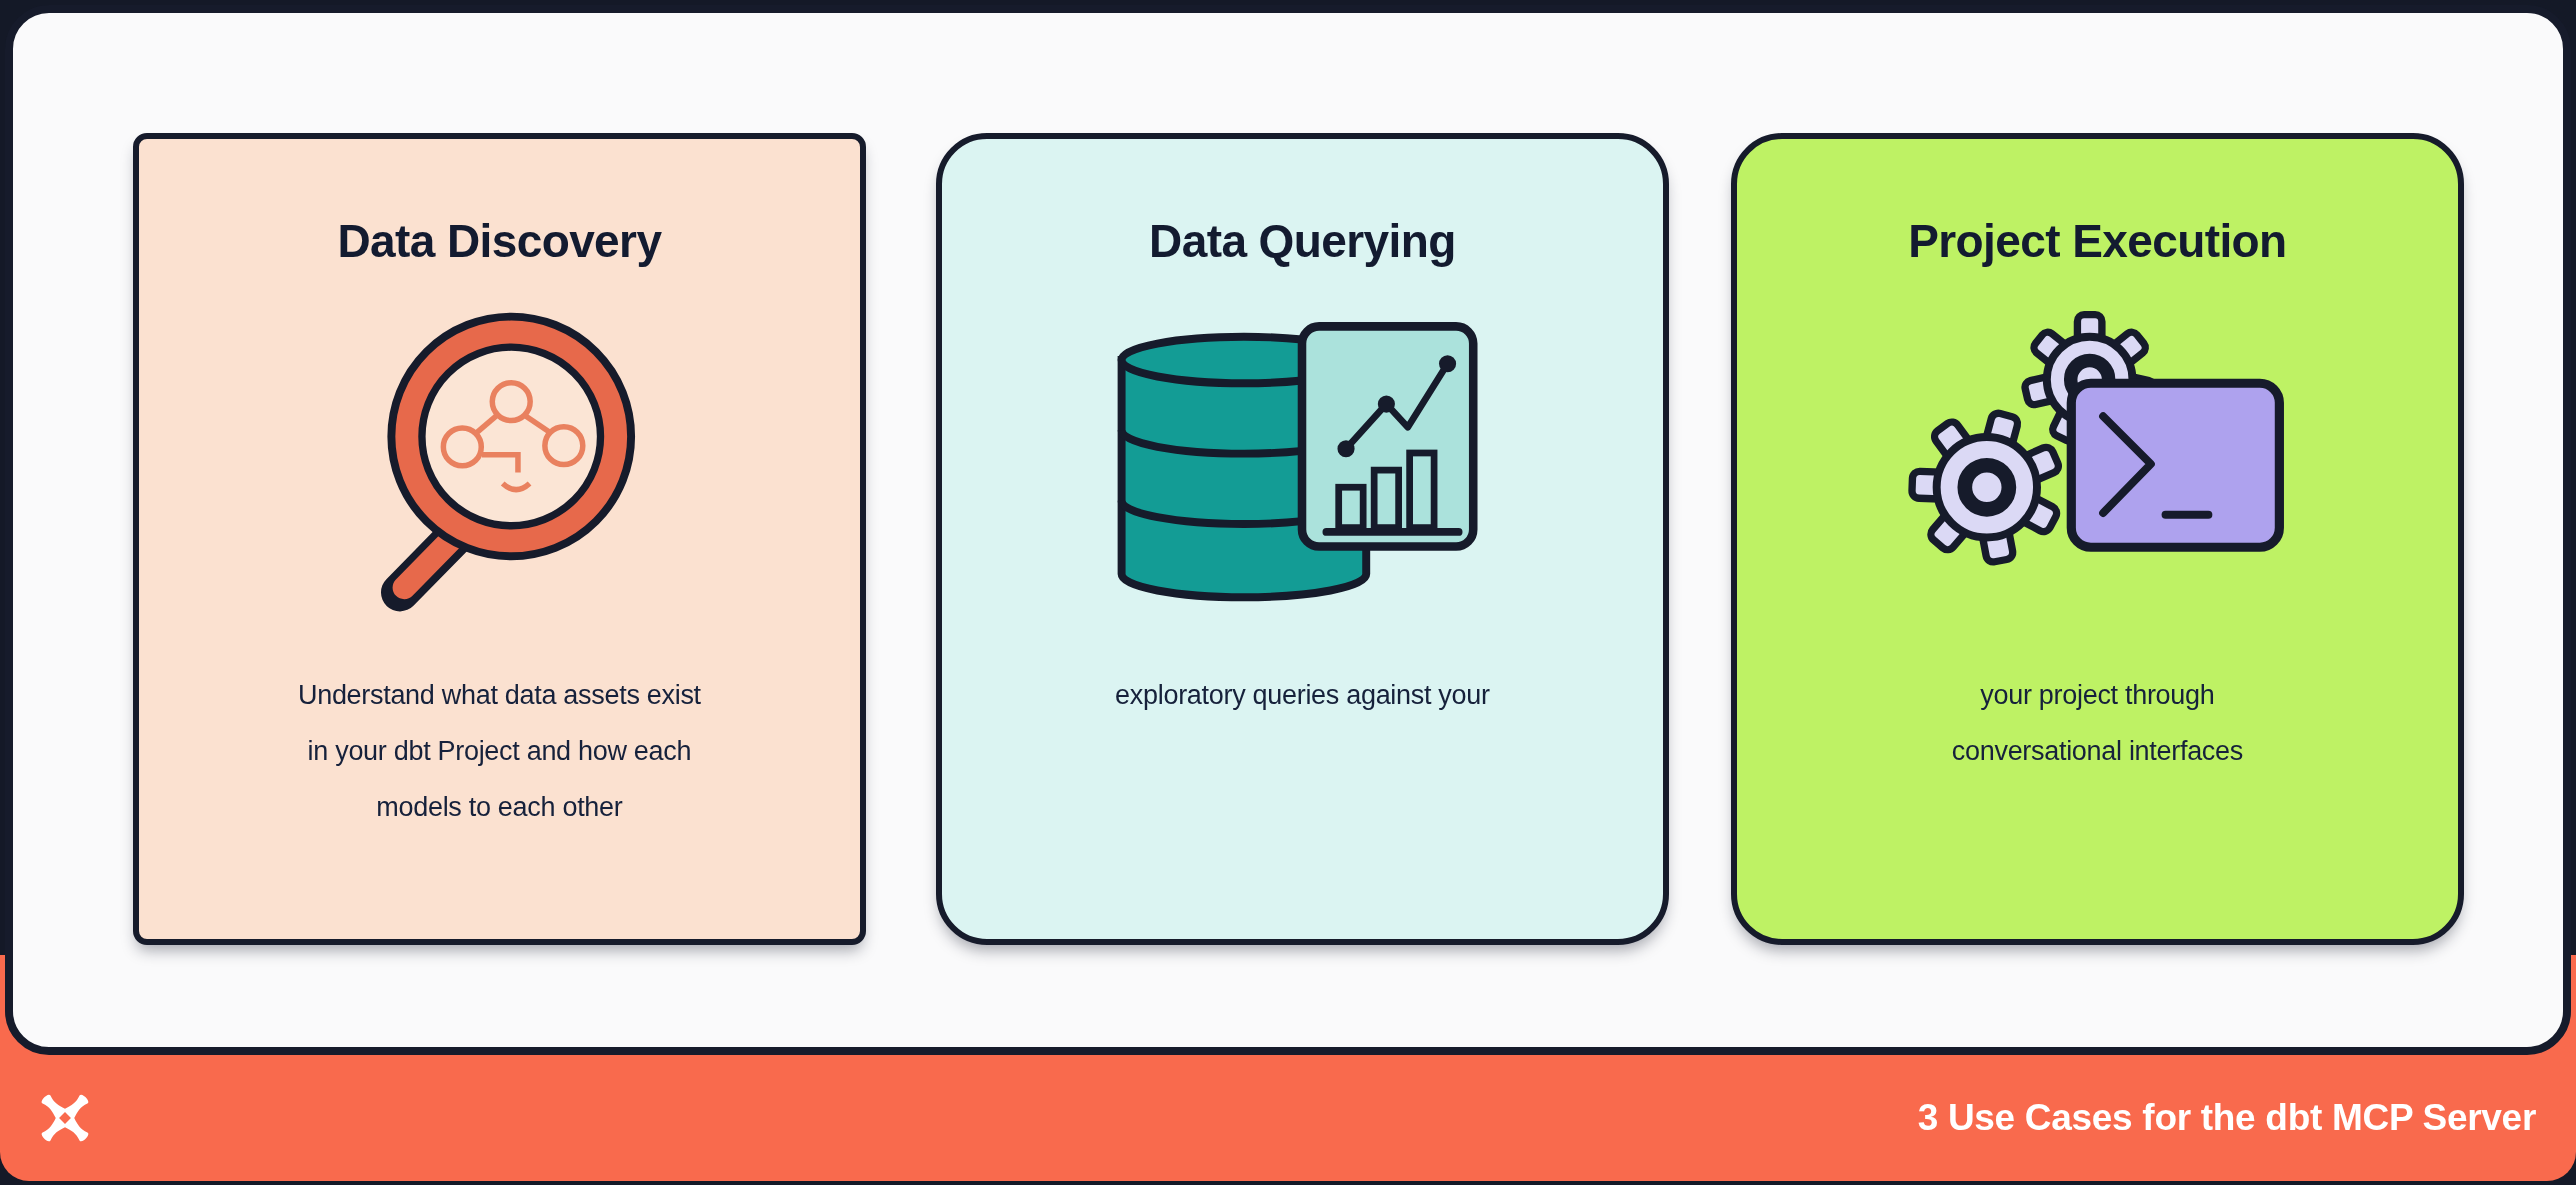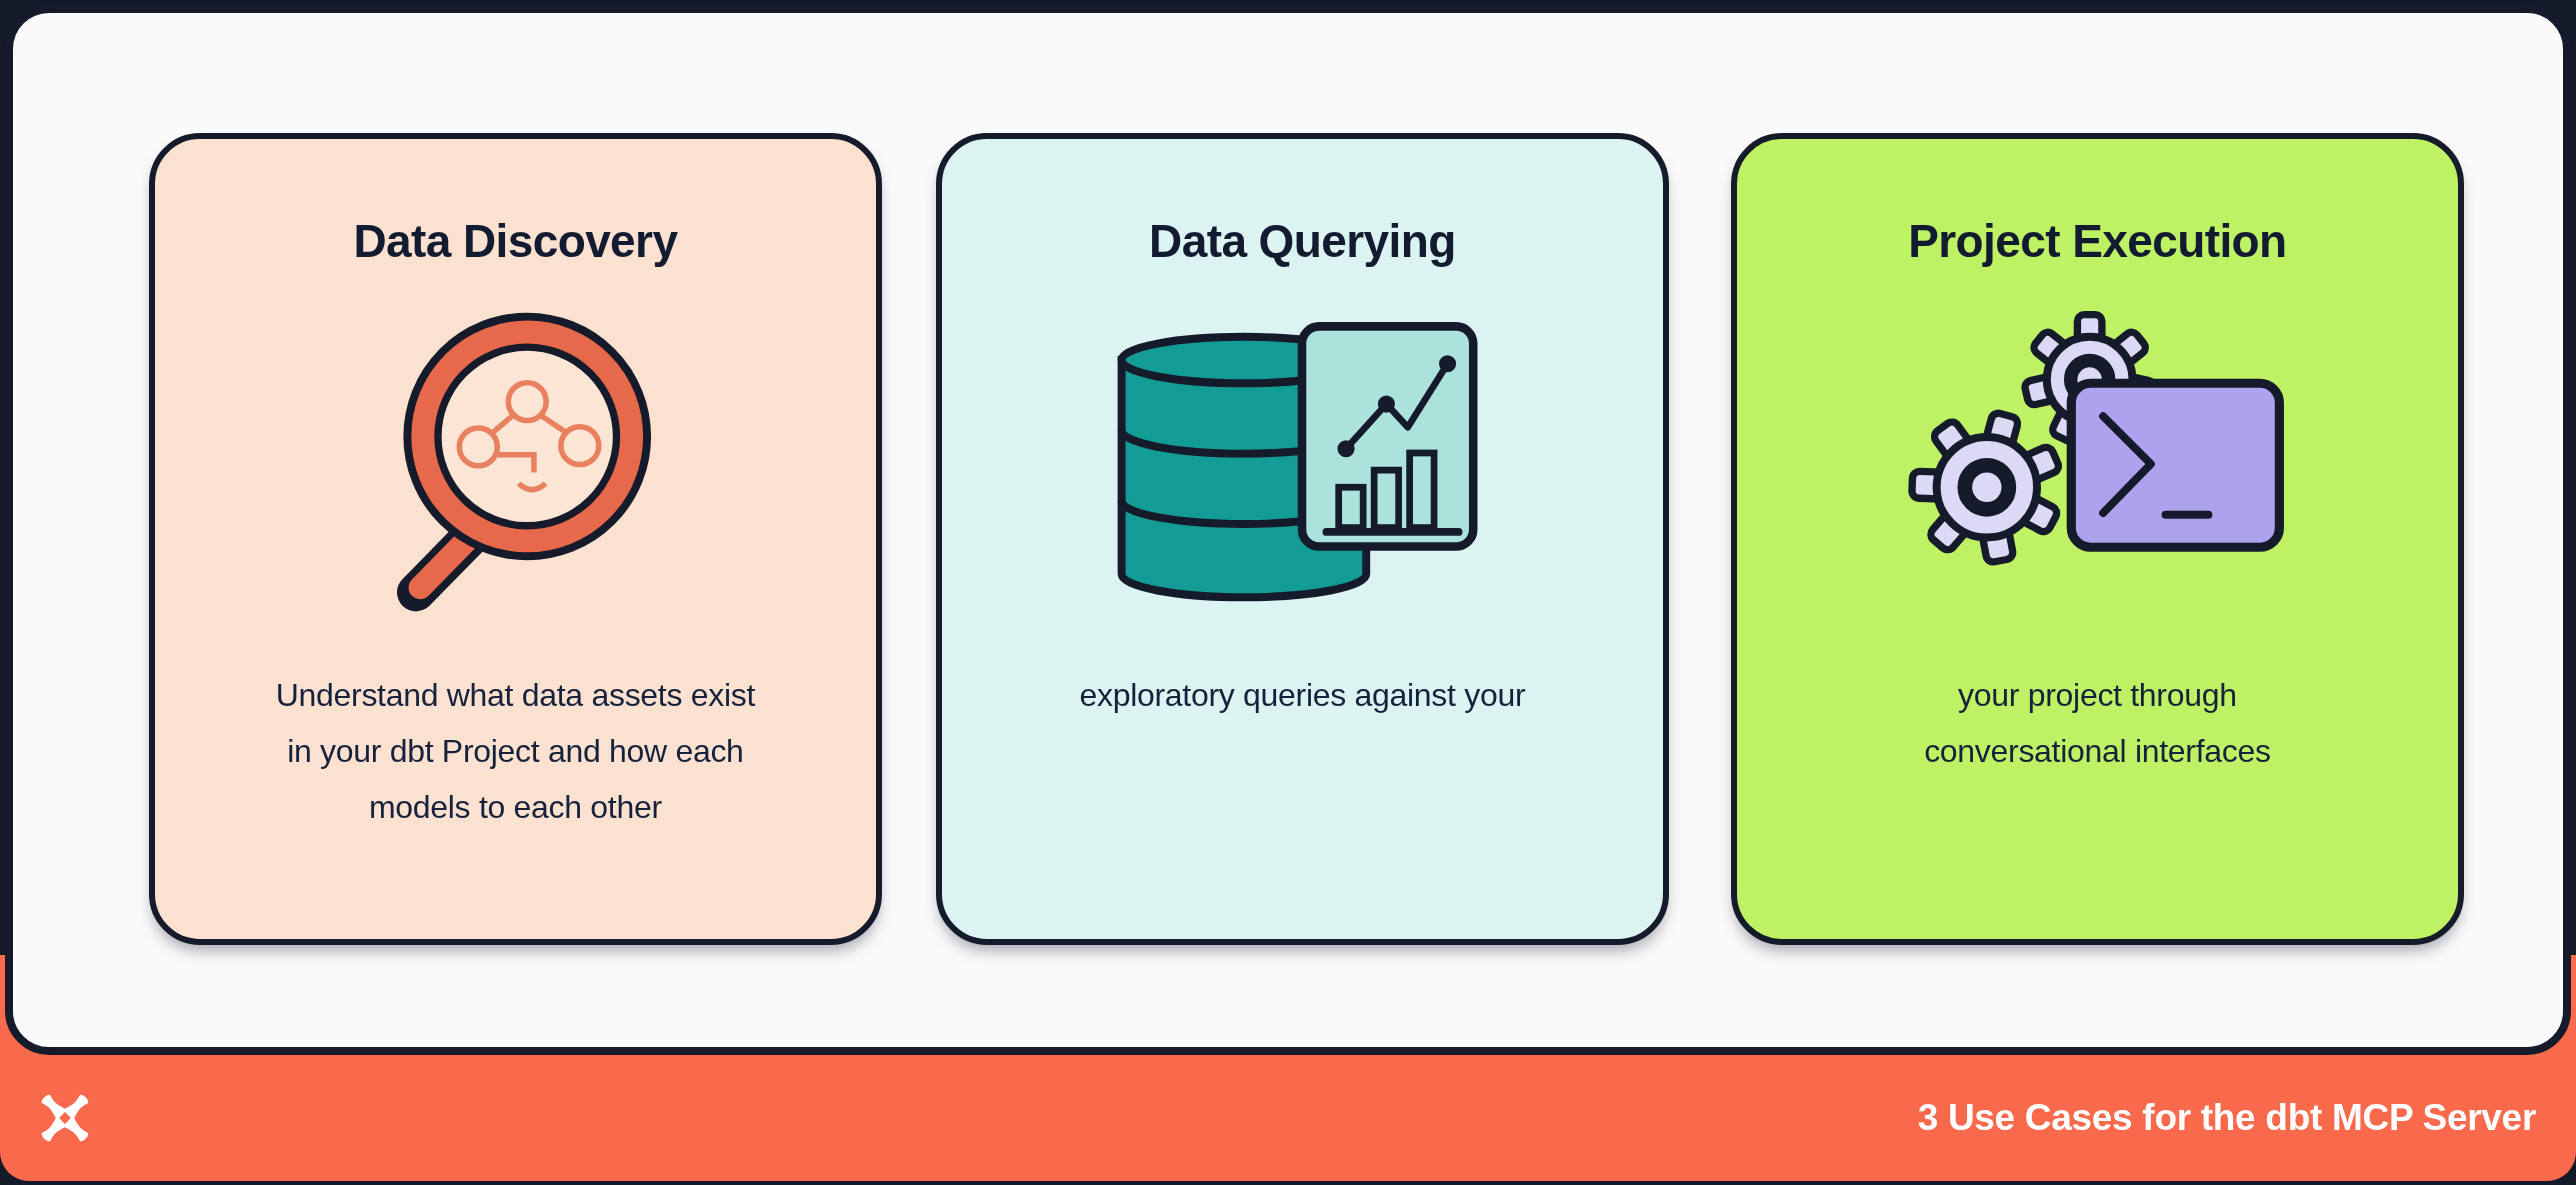--- a/index.html
+++ b/index.html
@@ -43,38 +43,38 @@
   
   .card{
     position:absolute;top:120px;
     width:733px;height:812px;
     box-sizing:border-box;
     border:6.1px solid #161B2B;
     border-radius:51px;
     box-shadow:0 9.8px 14.7px -4.9px rgba(20,26,44,0.38);
     z-index:3;
   }
-  .card-1{left:136px;background:#FBE1D0;}
+  .card-1{left:120px;background:#FBE1D0;border-radius:14px;}
   .card-2{left:923px;background:#DBF4F2;}
   .card-3{left:1718px;background:#bef264;}
   .card-title{
     position:absolute;top:75px;left:0;right:0;margin:0;
     text-align:center;
     font-size:46px;font-weight:bold;
     letter-spacing:-0.6px;
     color:#131B30;
   }
   .icon-wrap{
     position:absolute;top:160px;left:0;right:0;height:331px;
     display:flex;align-items:center;justify-content:center;
   }
   .card-body{
     position:absolute;top:528px;left:22px;right:22px;margin:0;
     text-align:center;
-    font-size:32px;font-weight:400;
+    font-size:27px;font-weight:400;
     letter-spacing:-0.3px;
     line-height:56px;
     color:#16213B;
   }
   .card-body .line{display:block;}
   svg{display:block;}
 </style>
 </head>
 <body>
 

